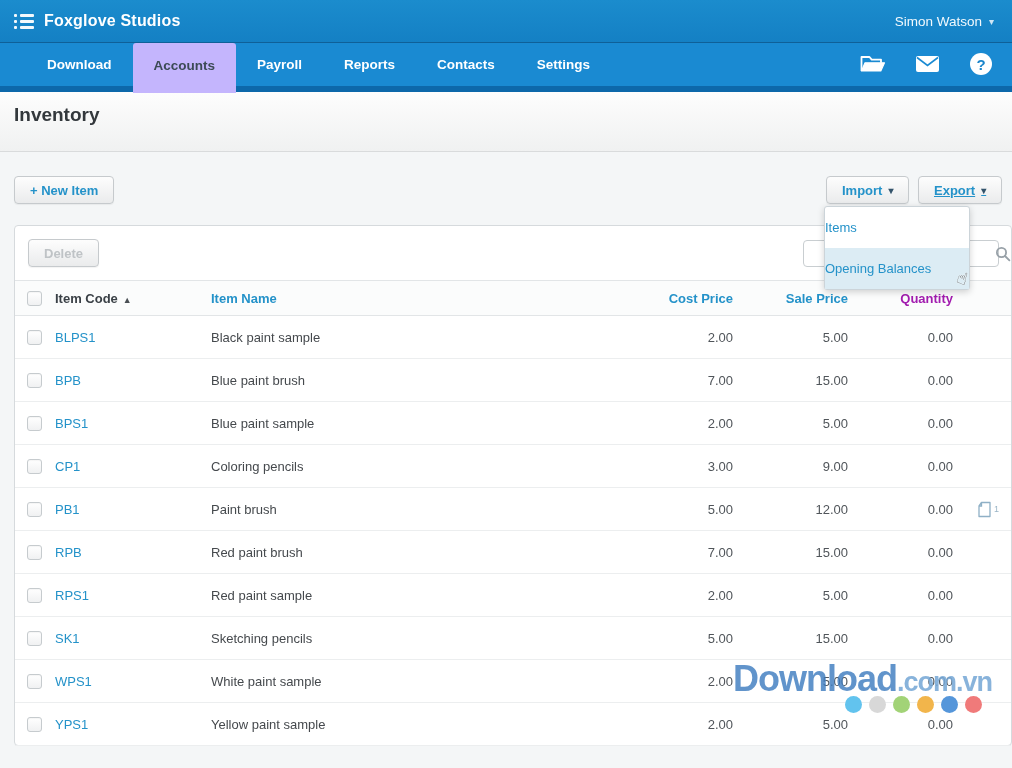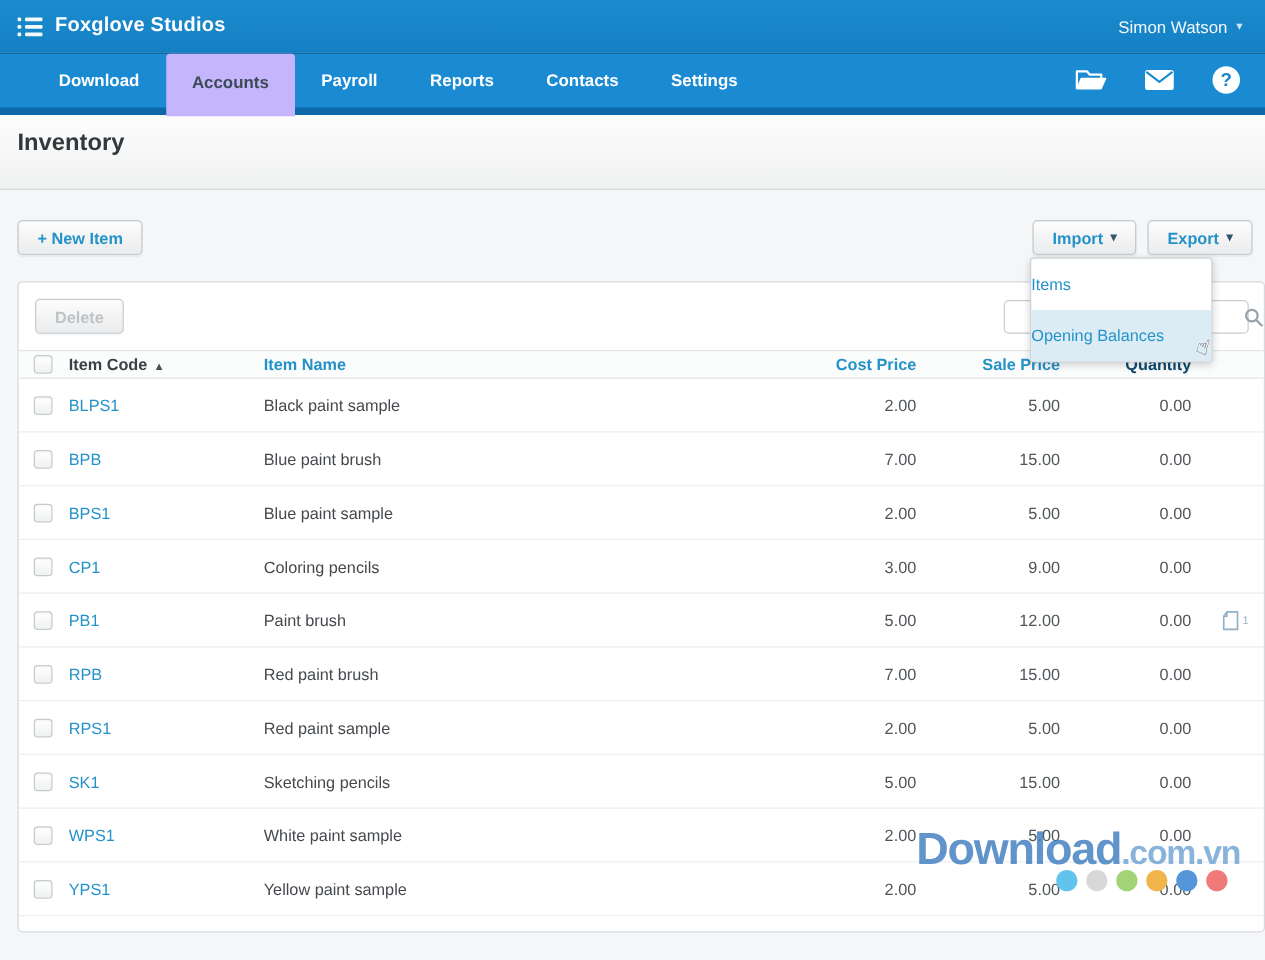--- a/index.html
+++ b/index.html
@@ -65,21 +65,21 @@
     display:inline-flex; align-items:center; justify-content:center; gap:6px;
     height:28px; padding:0 15px; border:1px solid #c6cacd; border-radius:4px;
     background:linear-gradient(180deg,#fdfdfd,#eaebec);
     font-size:13px; font-weight:bold; color:#2492c9; cursor:pointer;
     box-shadow:0 1px 1px rgba(0,0,0,.05);
   }
   .btn .caret { color:#33536b; font-size:10px; }
   .btn.disabled { color:#bfc3c6; cursor:default; }
   .btn-new { position:absolute; left:14px; top:176px; }
   .btn-import { position:absolute; left:826px; top:176px; }
-  .btn-export { position:absolute; left:918px; top:176px; }
+  .btn-export { position:absolute; left:918px; top:176px;text-decoration:underline; }
 
   
   .panel {
     position:absolute; top:225px; left:14px; width:calc(100% - 14px); height:521px;
     background:#fff; border:1px solid #d6dadd; border-radius:4px;
   }
   .panel-toolbar { position:relative; height:54px; }
   .btn-delete { position:absolute; left:13px; top:13px; }
   .search-box {
     position:absolute; right:12px; top:14px; width:196px; height:27px;
@@ -92,26 +92,26 @@
   }
   .search-icon { margin-right:7px; display:flex; }
 
   
   .grid-row {
     display:grid;
     grid-template-columns:40px 150px 1fr 120px 115px 105px 48px;
     align-items:center;
   }
   .thead {
-    height:23px; background:#fbfcfc; font-size:13px; font-weight:bold;
+    height:36px; background:#fbfcfc; font-size:13px; font-weight:bold;
     border-top:1px solid #e2e5e7; border-bottom:1px solid #e2e5e7;
   }
   .th-code { color:#3a4046; }
   .th-blue { color:#2492c9; cursor:pointer; }
-  .th-qty  { color:#0c4a6e; }
+  .th-qty  { color:#a21caf; }
   .sort-arrow { font-size:9px; color:#4a4f54; margin-left:5px; }
   .num { text-align:right; padding-right:10px; }
   .name-cell { padding-left:6px; }
   .trow { height:43px; border-bottom:1px solid #eceeef; font-size:13px; }
   .trow:last-child { border-bottom:1px solid #eceeef; }
   .cb-cell { display:flex; justify-content:flex-start; padding-left:12px; }
   .checkbox {
     width:15px; height:15px; border:1px solid #c6cbce; border-radius:3px;
     background:linear-gradient(180deg,#fff,#f0f1f2);
     box-shadow:inset 0 1px 1px rgba(0,0,0,.04); cursor:pointer;

